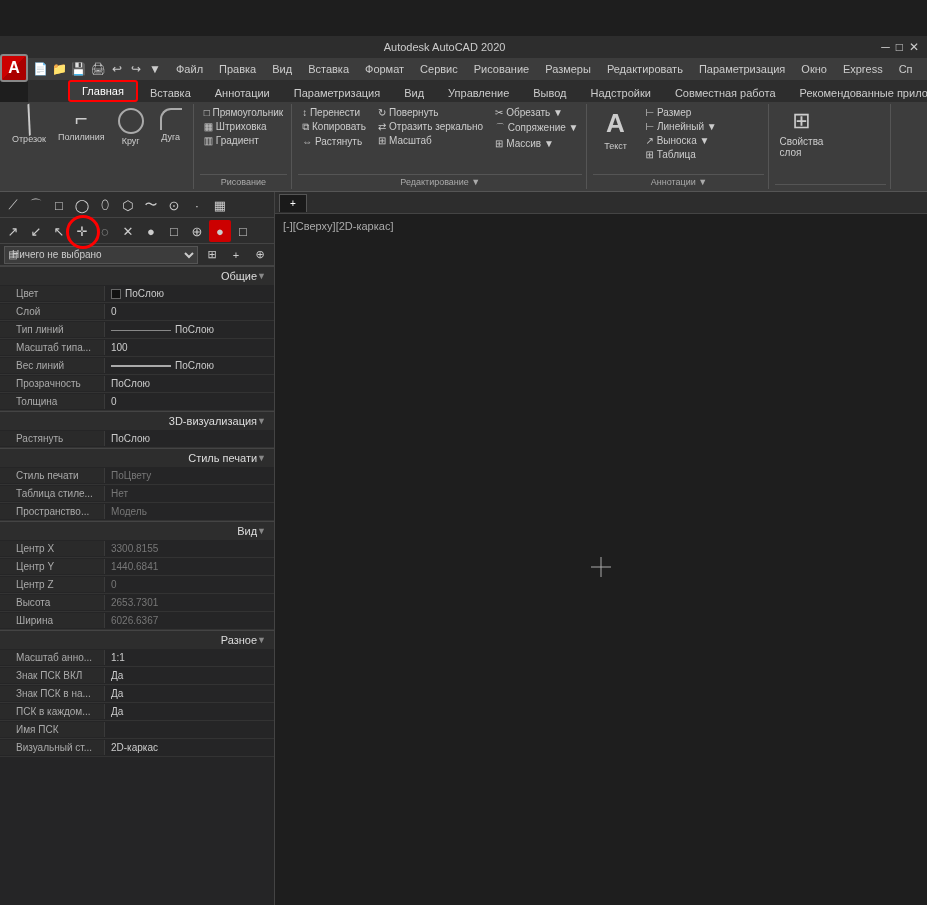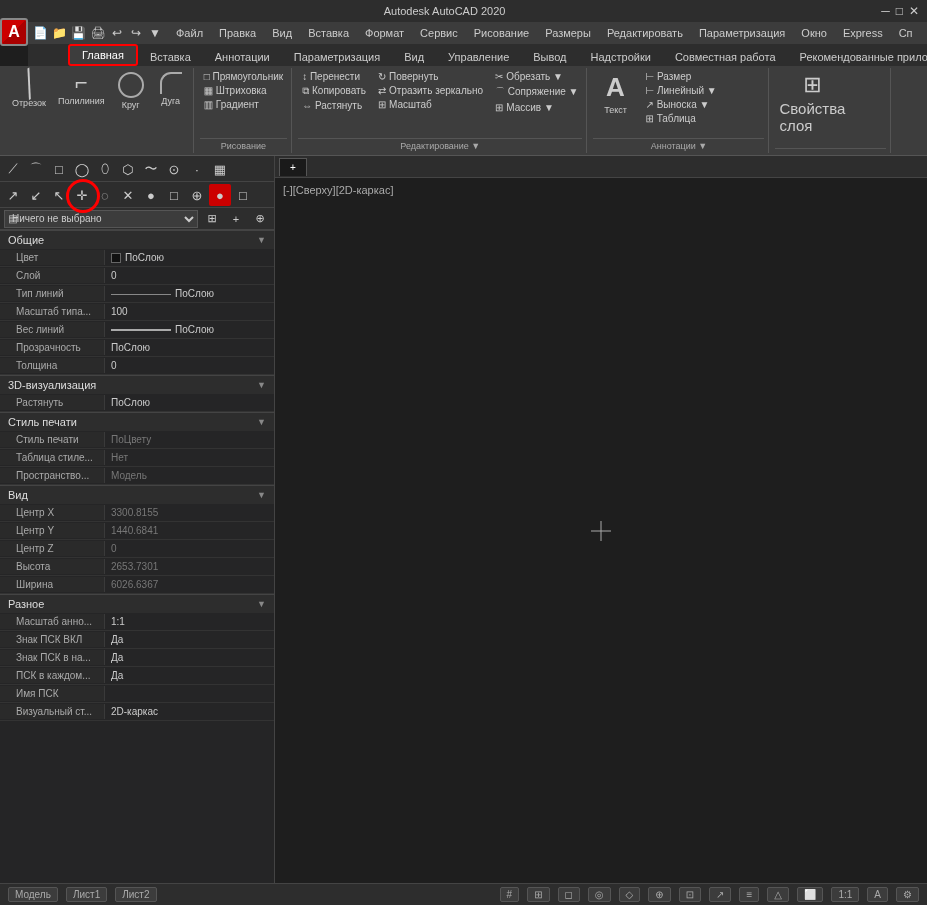--- a/index.html
+++ b/index.html
@@ -8,20 +8,21 @@
     
     #titlebar {
       height: 22px;
       background: #2d2d2d;
       display: flex;
       align-items: center;
       justify-content: space-between;
       padding: 0 8px;
       color: #ccc;
       font-size: 11px;
+      margin-top: 36px;
     }
     #titlebar-title { flex: 1; text-align: center; }
     #titlebar-icons { display: flex; gap: 8px; }
     .menu-item {
       padding: 2px 8px;
       color: #ccc;
       cursor: pointer;
       font-size: 11px;
       white-space: nowrap;
     }
@@ -183,21 +184,21 @@
     }
 
     
     .prop-section-header {
       background: #2d2d2d;
       padding: 3px 8px;
       color: #ddd;
       font-size: 11px;
       display: flex;
       align-items: center;
-      justify-content: space-between;
+      justify-content: flex-end;
       cursor: pointer;
       border-top: 1px solid #444;
     }
     .prop-section-chevron { color: #888; font-size: 9px; }
 
     .prop-row {
       display: flex;
       align-items: center;
       min-height: 18px;
       border-bottom: 1px solid #333;
@@ -460,21 +461,21 @@
         <div class="ribbon-btn-small">⊞ Таблица</div>
       </div>
     </div>
     <div class="ribbon-group-label">Аннотации ▼</div>
   </div>
 
   <div class="ribbon-group" style="min-width:120px;">
     <div class="ribbon-group-content">
       <div class="ribbon-btn" style="min-width:50px;">
         <div style="font-size:22px;">⊞</div>
-        <span style="font-size:15px;">Свойства<br>слоя</span>
+        <span style="font-size:10px;">Свойства<br>слоя</span>
       </div>
     </div>
     <div class="ribbon-group-label"> </div>
   </div>
 </div>
 
 <div id="main-layout" style="display:flex; height:calc(905px - 22px - 22px - 22px - 90px - 22px);">
 
   <div id="properties-panel">
 

